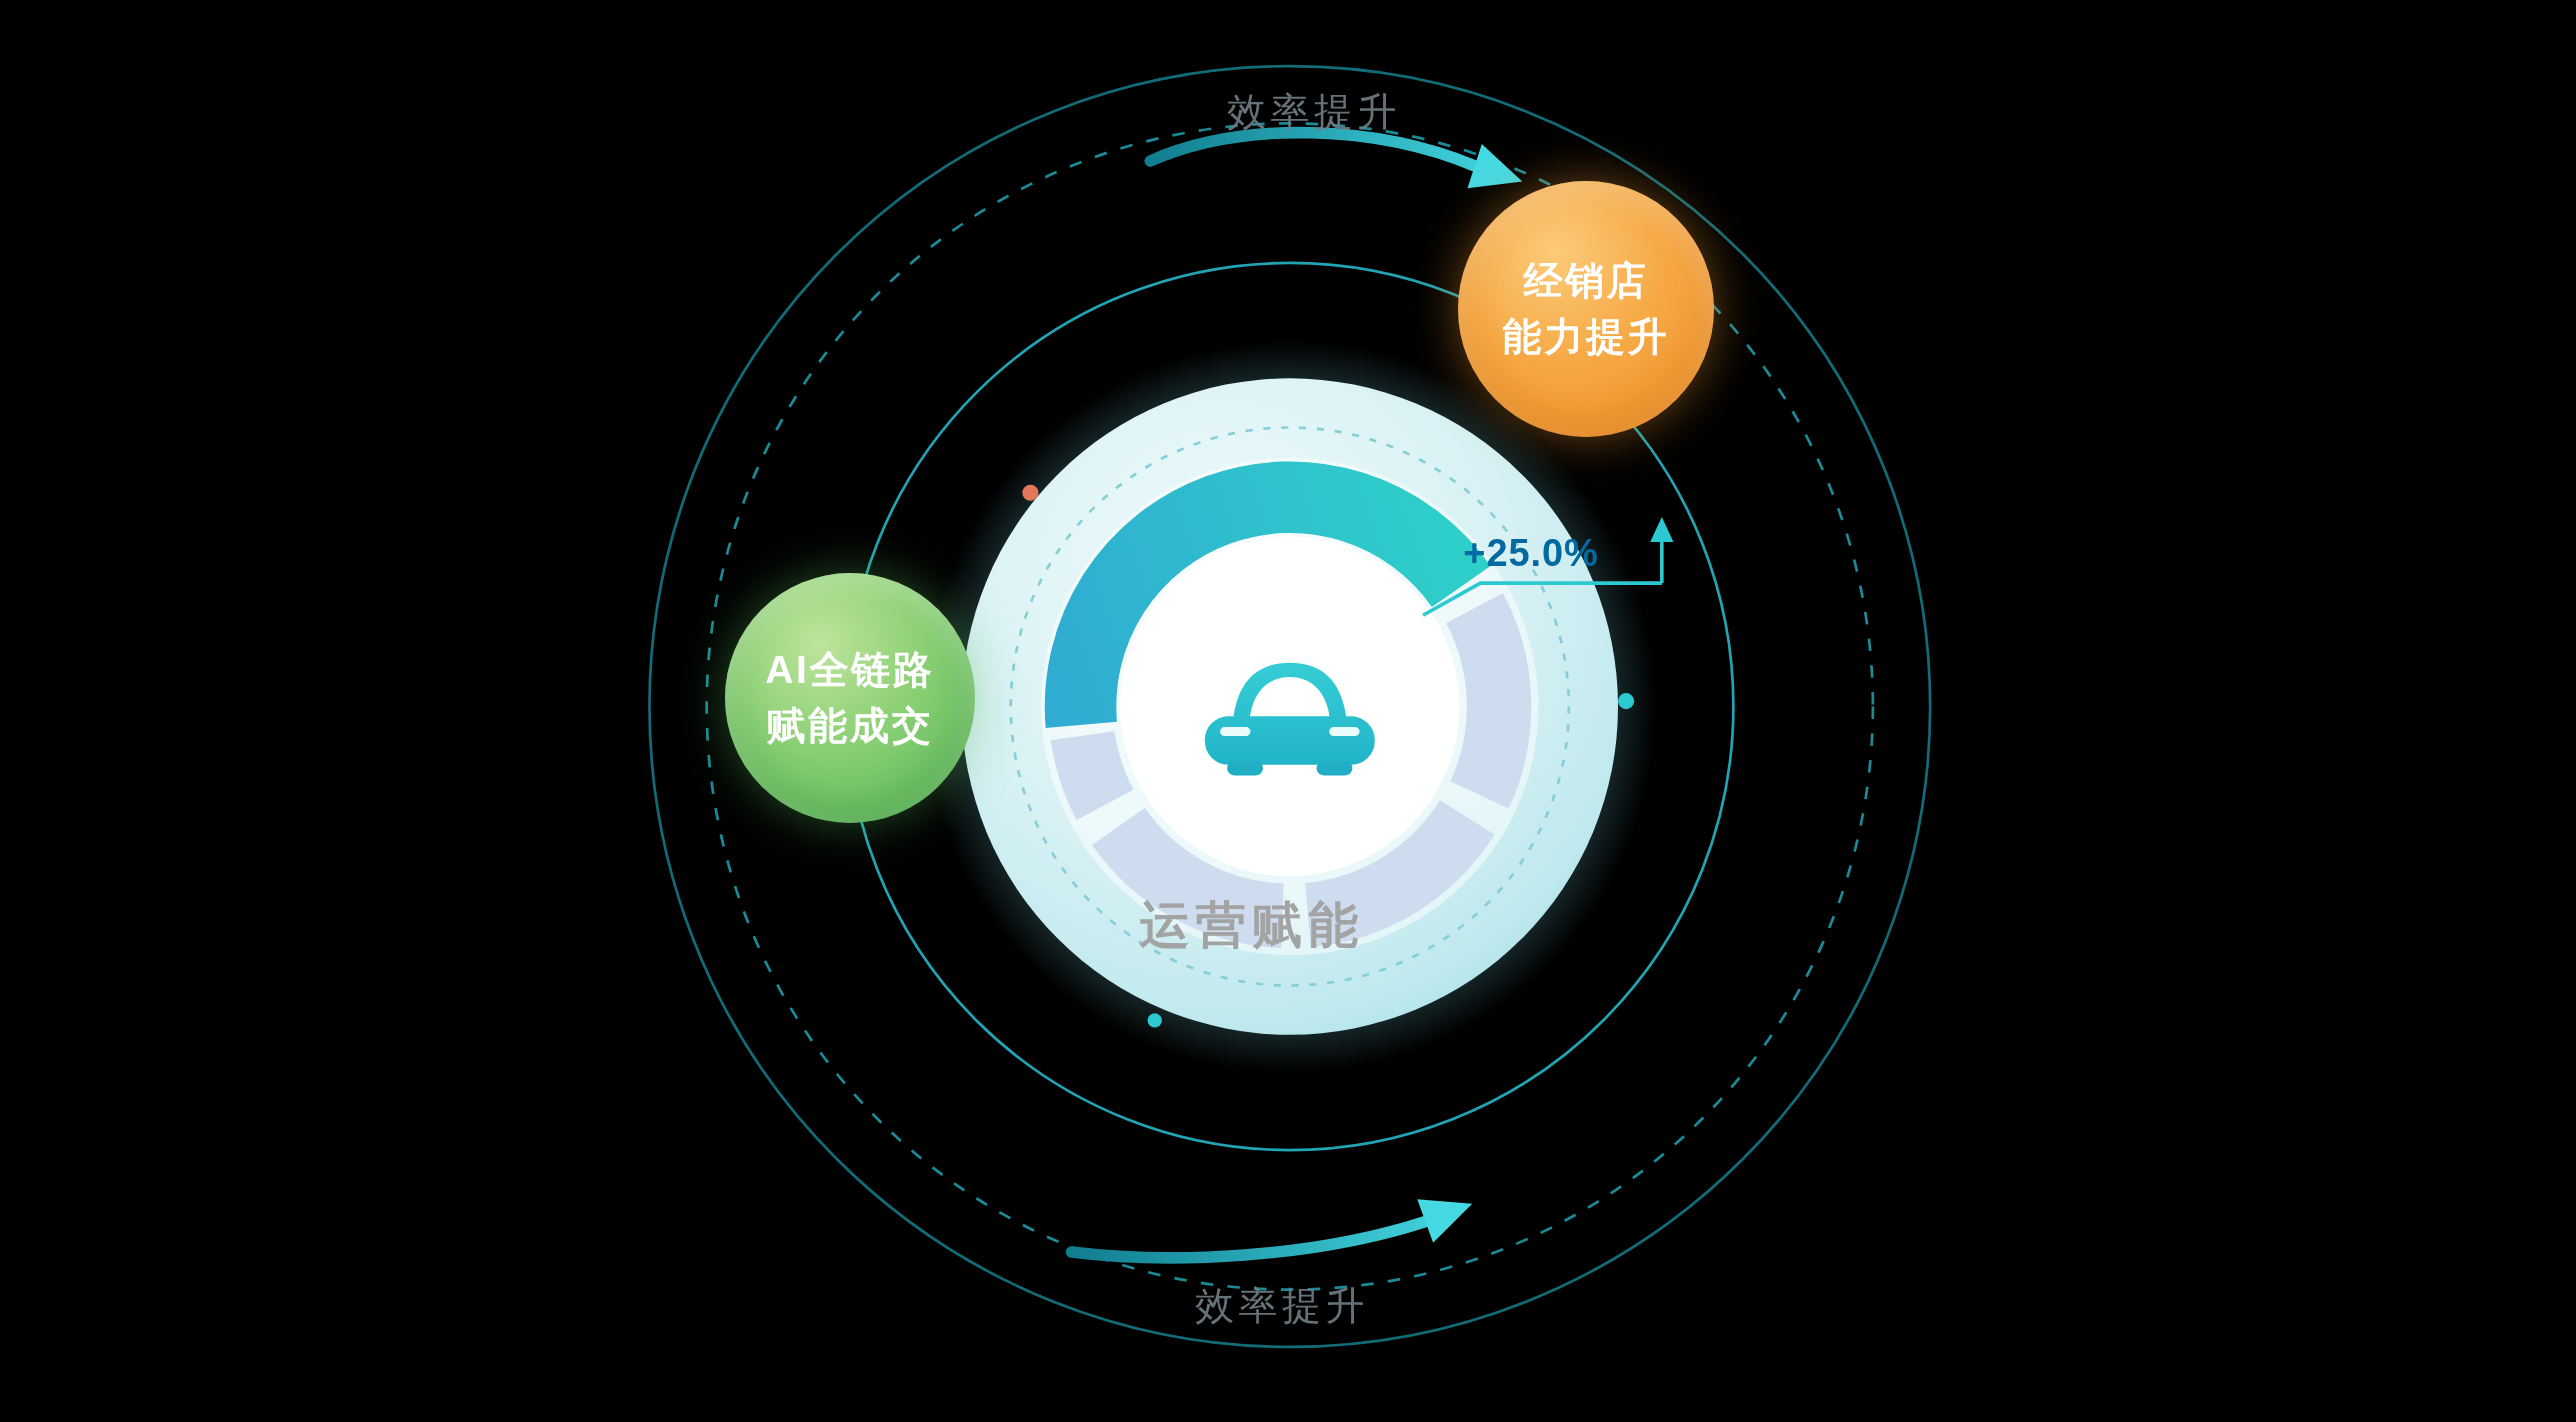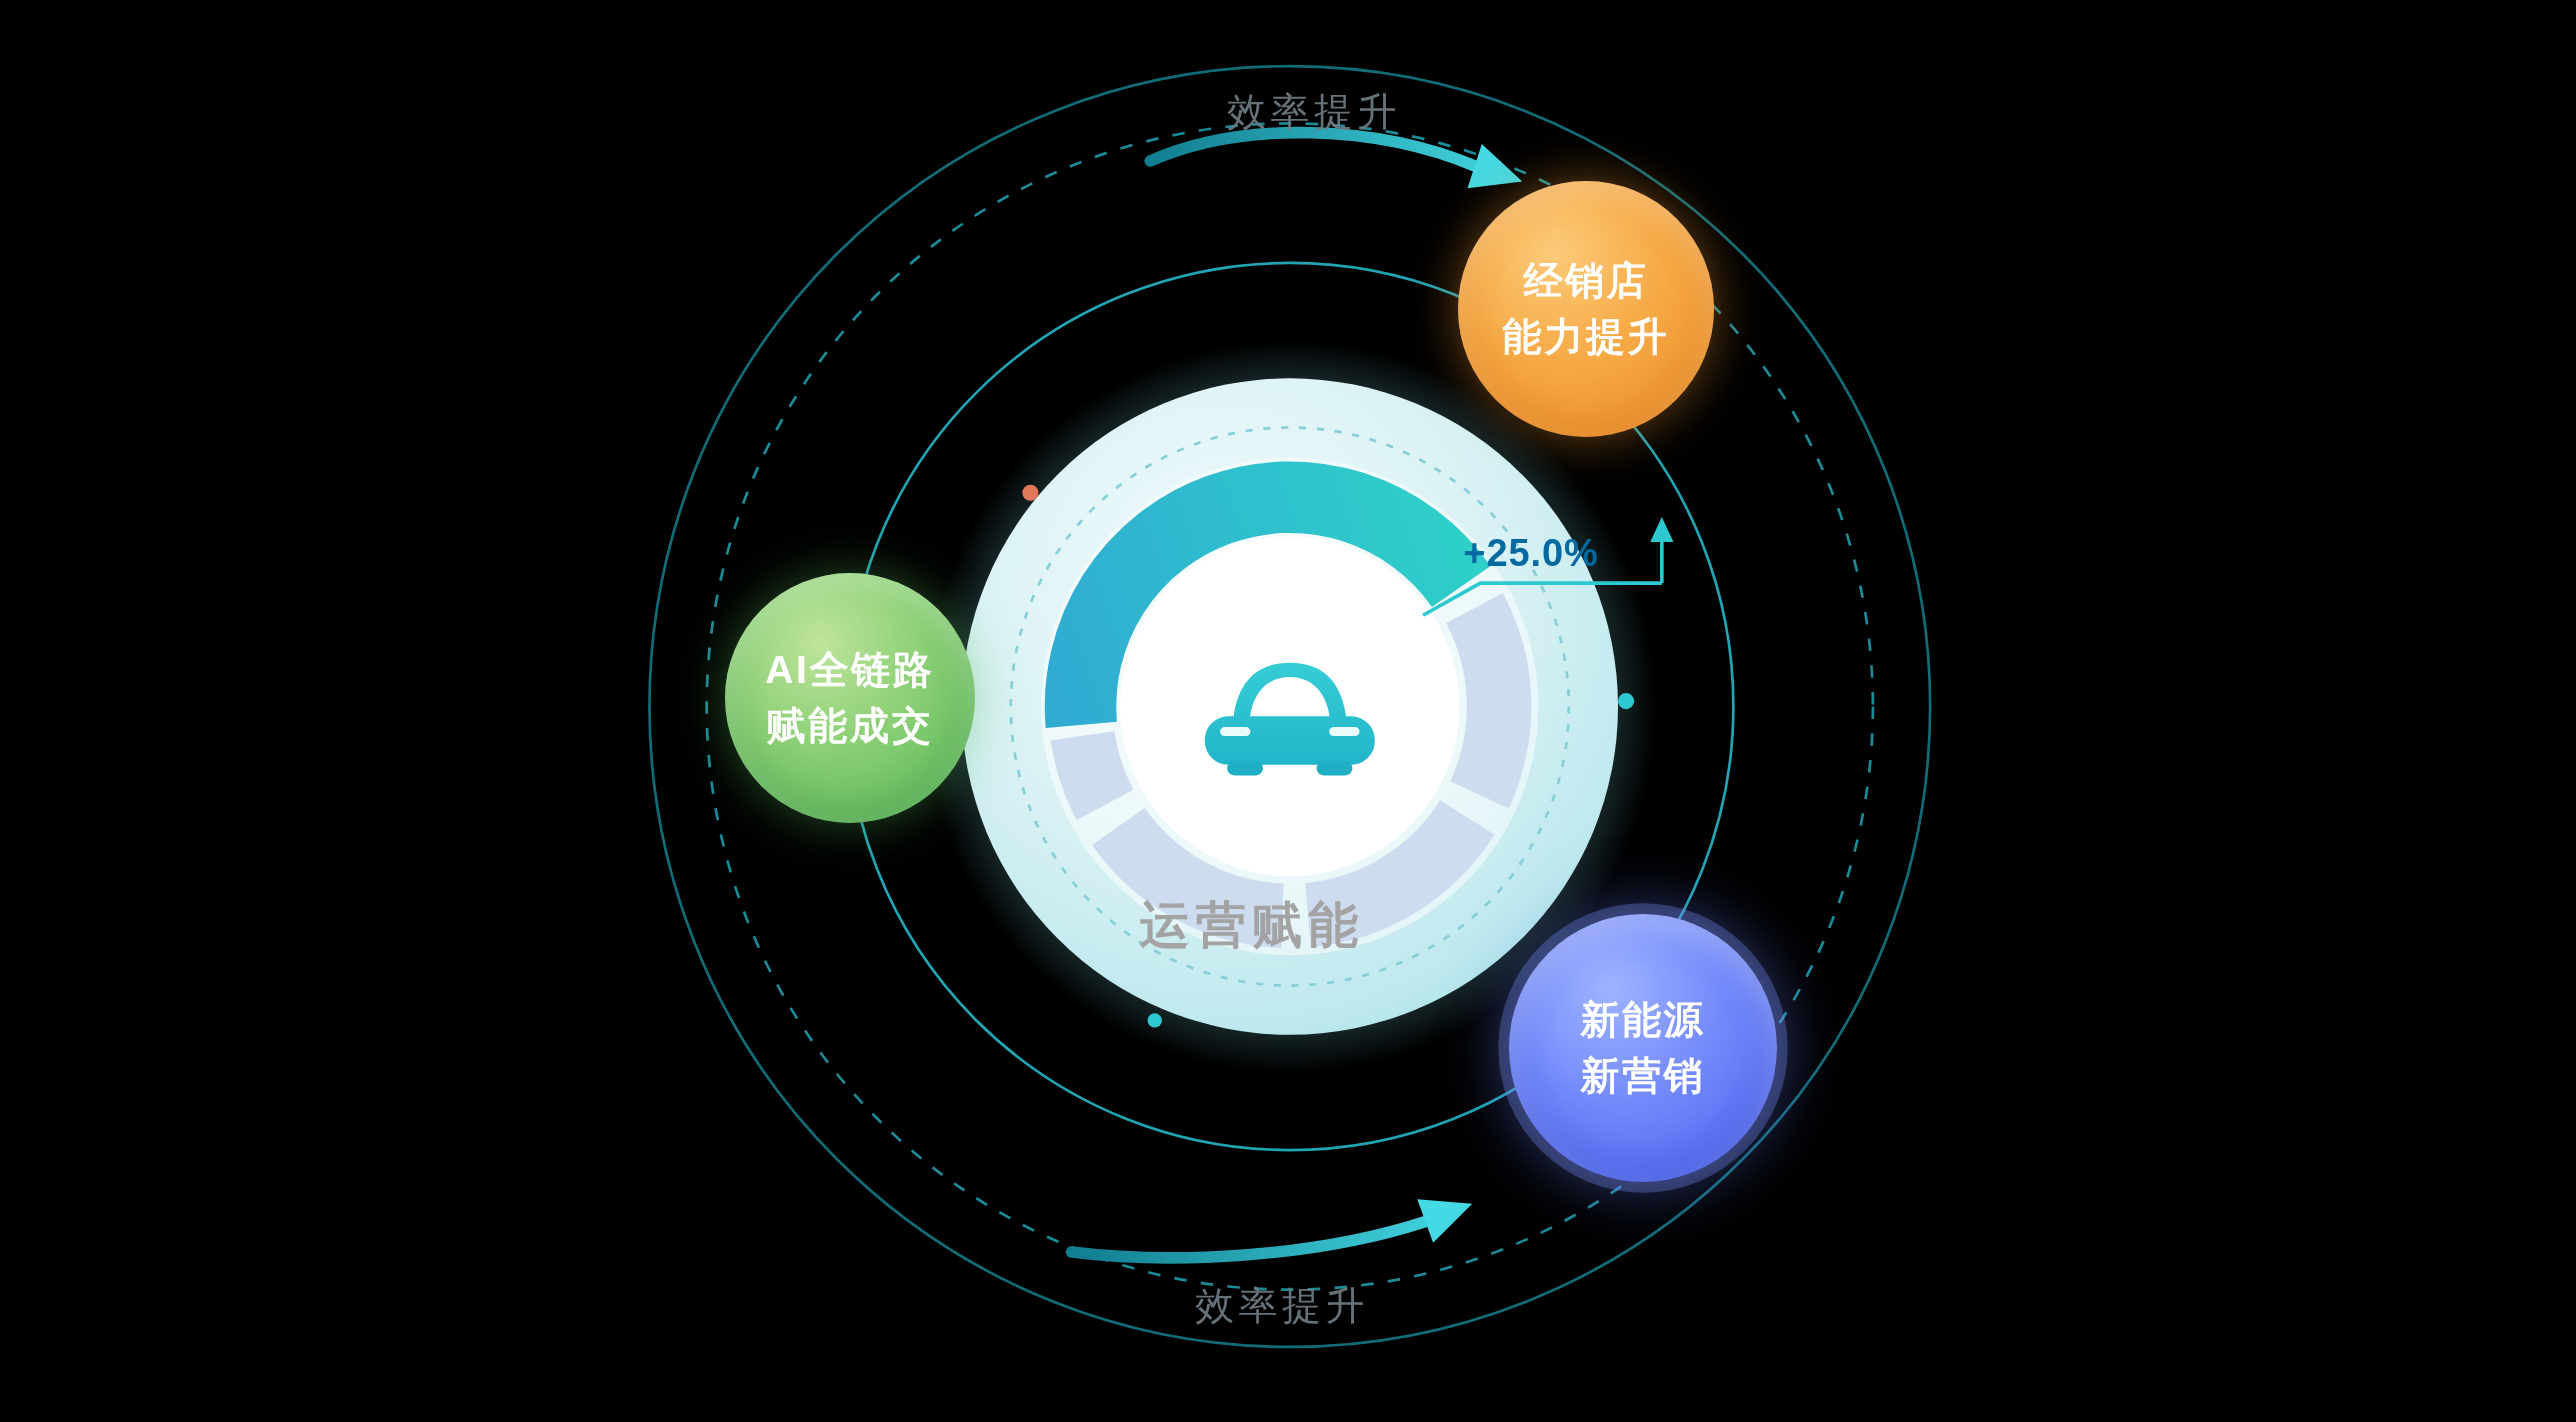--- a/index.html
+++ b/index.html
@@ -137,19 +137,15 @@
   <div class="bubble bubble-orange">
     <div class="bubble-line">经销店</div>
     <div class="bubble-line">能力提升</div>
   </div>
 
   <div class="bubble bubble-green">
     <div class="bubble-line">AI全链路</div>
     <div class="bubble-line">赋能成交</div>
   </div>
 
-  <div class="bubble bubble-blue">
-    <div class="bubble-line">新能源</div>
-    <div class="bubble-line">新营销</div>
-  </div>
 
 </div>
 
 
 </body></html>

